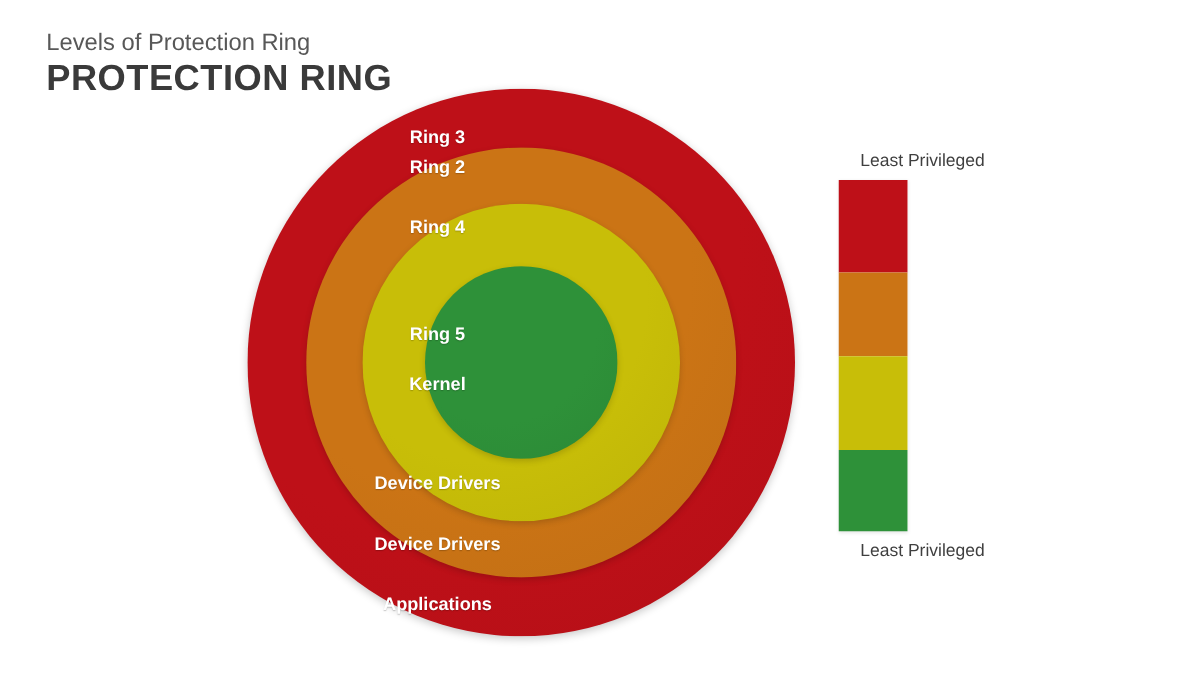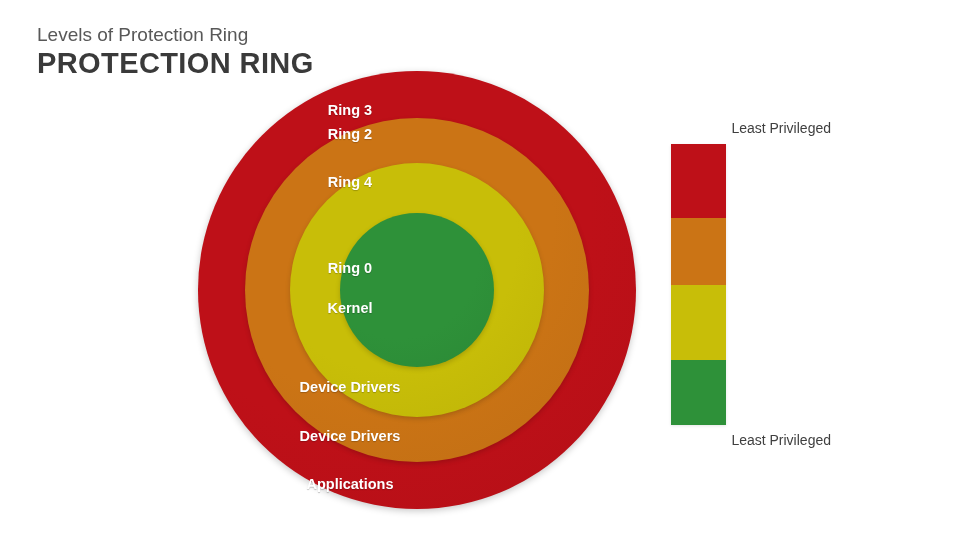--- a/index.html
+++ b/index.html
@@ -33,21 +33,21 @@
     text-align:center; color:#ffffff;
     font-size:14.5px; font-weight:bold;
     text-shadow:0 1px 1px rgba(0,0,0,0.22);
     white-space:nowrap;
   }
 
   
   #legend { position:absolute; left:671px; top:120px; width:160px; }
   .legend-caption {
     font-size:14px; color:#3f3f3f; white-space:nowrap;
-    text-align:right; line-height:1.2;
+    text-align:center; line-height:1.2;
   }
   #legend-top { margin-left:-26px; margin-bottom:7px; }
   #legend-bottom { margin-left:-26px; margin-top:7px; }
   #legend-bar {
     width:55px; height:281px;
     display:flex; flex-direction:column;
     box-shadow:0 1px 3px rgba(0,0,0,0.10);
   }
   .legend-seg { width:100%; }
 </style>
@@ -65,21 +65,21 @@
       <div class="ring" style="width: 438px; height: 438px; left: 417px; top: 290px; background: radial-gradient(circle at 38% 30%, rgb(190, 16, 24) 0%, rgb(190, 16, 24) 55%, rgba(0, 0, 0, 0.086) 130%), rgb(190, 16, 24); box-shadow: rgba(0, 0, 0, 0.22) 0px 2px 7px; z-index: 10;"></div>
       <div class="ring-label" style="top: 81px; z-index: 50; margin-top: 21px;">Ring 3</div>
       <div class="ring-label" style="top: 476px; z-index: 50;">Applications</div>
       <div class="ring" style="width: 344px; height: 344px; left: 417px; top: 290px; background: radial-gradient(circle at 38% 30%, rgb(203, 116, 21) 0%, rgb(203, 116, 21) 55%, rgba(0, 0, 0, 0.086) 130%), rgb(203, 116, 21); box-shadow: rgba(0, 0, 0, 0.17) 0px 2px 5px; z-index: 11;"></div>
       <div class="ring-label" style="top: 126px; z-index: 51;">Ring 2</div>
       <div class="ring-label" style="top: 428px; z-index: 51;">Device Drivers</div>
       <div class="ring" style="width: 254px; height: 254px; left: 417px; top: 290px; background: radial-gradient(circle at 38% 30%, rgb(200, 190, 8) 0%, rgb(200, 190, 8) 55%, rgba(0, 0, 0, 0.086) 130%), rgb(200, 190, 8); box-shadow: rgba(0, 0, 0, 0.17) 0px 2px 5px; z-index: 12;"></div>
       <div class="ring-label" style="top: 174px; z-index: 52;">Ring 4</div>
       <div class="ring-label" style="top: 379px; z-index: 52;">Device Drivers</div>
       <div class="ring" style="width: 154px; height: 154px; left: 417px; top: 290px; background: radial-gradient(circle at 38% 30%, rgb(46, 145, 57) 0%, rgb(46, 145, 57) 55%, rgba(0, 0, 0, 0.086) 130%), rgb(46, 145, 57); box-shadow: rgba(0, 0, 0, 0.17) 0px 2px 5px; z-index: 13;"></div>
-      <div class="ring-label" style="top: 260px; z-index: 53;">Ring 0</div>
+      <div class="ring-label" style="top: 260px; z-index: 53;">Ring 5</div>
       <div class="ring-label" style="top: 300px; z-index: 53;">Kernel</div>
     </div>
 
   <div id="legend">
     <div class="legend-caption" id="legend-top">Least Privileged</div>
     <div id="legend-bar">
         <div class="legend-seg" style="background: rgb(190, 16, 24); height: 74px;"></div>
         <div class="legend-seg" style="background: rgb(203, 116, 21); height: 67px;"></div>
         <div class="legend-seg" style="background: rgb(200, 190, 8); height: 75px;"></div>
         <div class="legend-seg" style="background: rgb(46, 145, 57); height: 65px;"></div>

